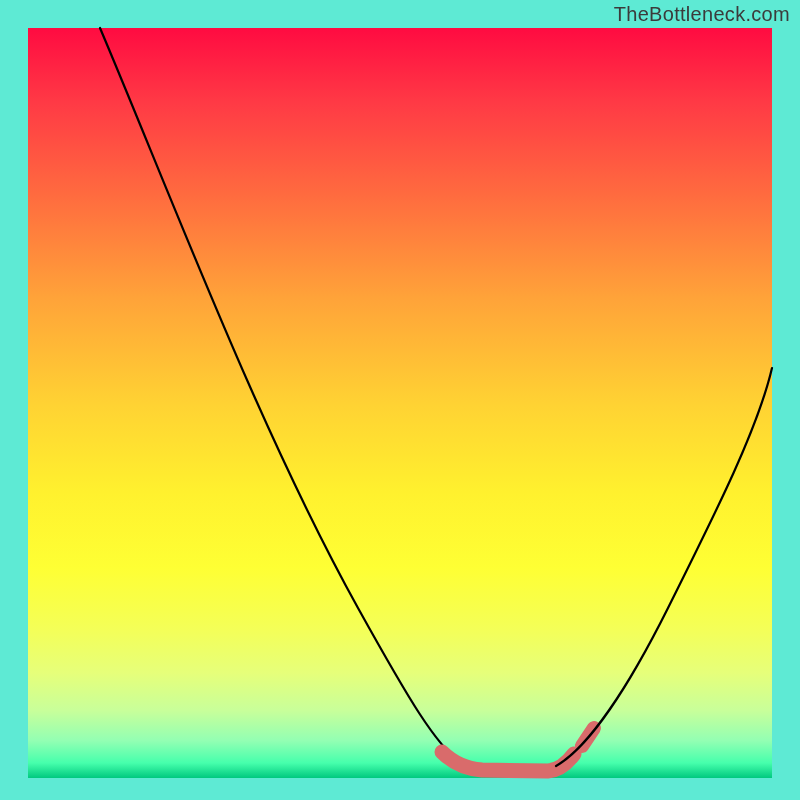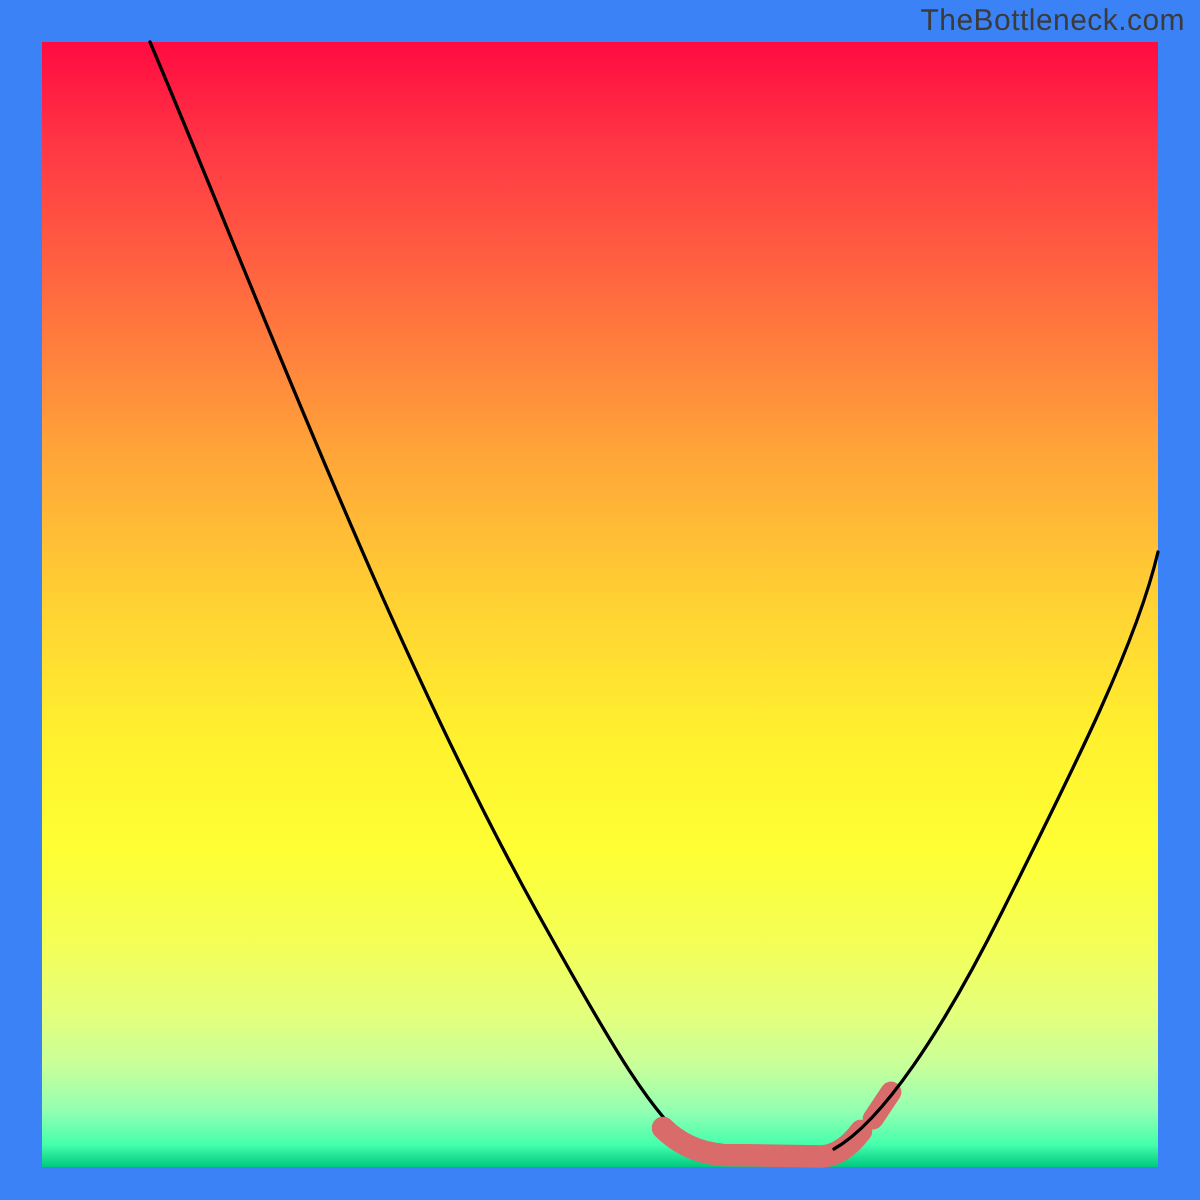--- a/index.html
+++ b/index.html
@@ -7,21 +7,21 @@
     padding: 0;
     width: 800px;
     height: 800px;
     overflow: hidden;
     background: #000;
   }
   .stage {
     position: relative;
     width: 800px;
     height: 800px;
-    background: #3b82f6;
+    background: #5eead4;
   }
   .plot-area {
     position: absolute;
     left: 28px;
     top: 28px;
     width: 744px;
     height: 750px;
     background: linear-gradient(to bottom,
       #ff0b41 0%,
       #ff3a45 10%,

